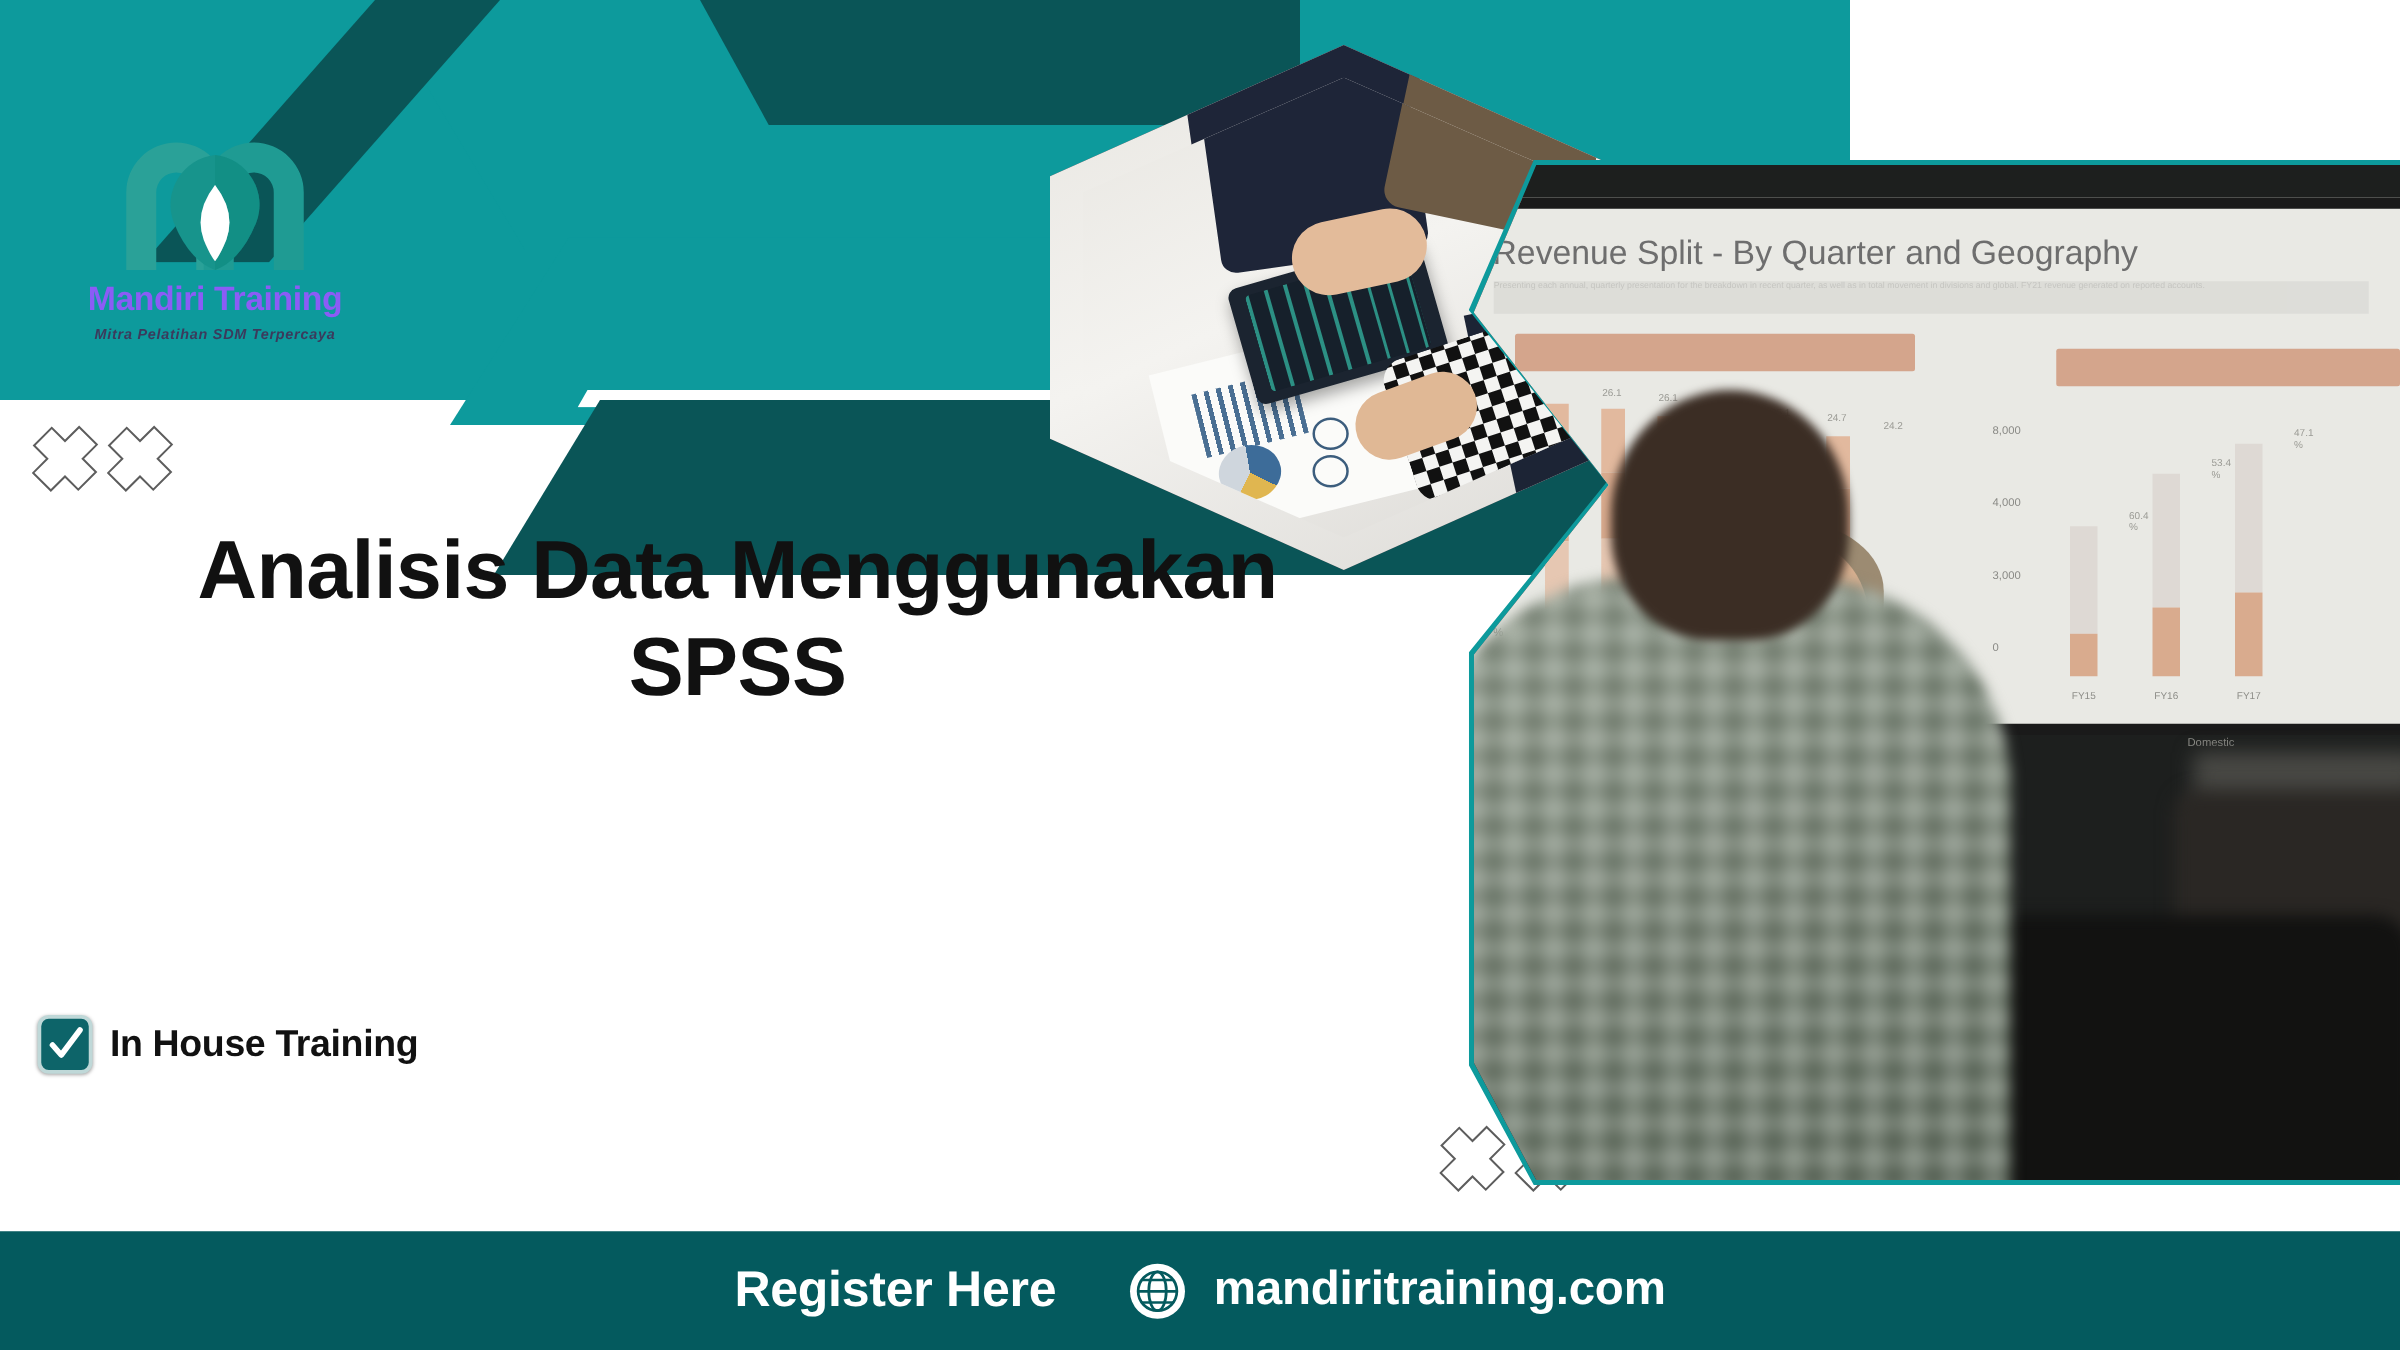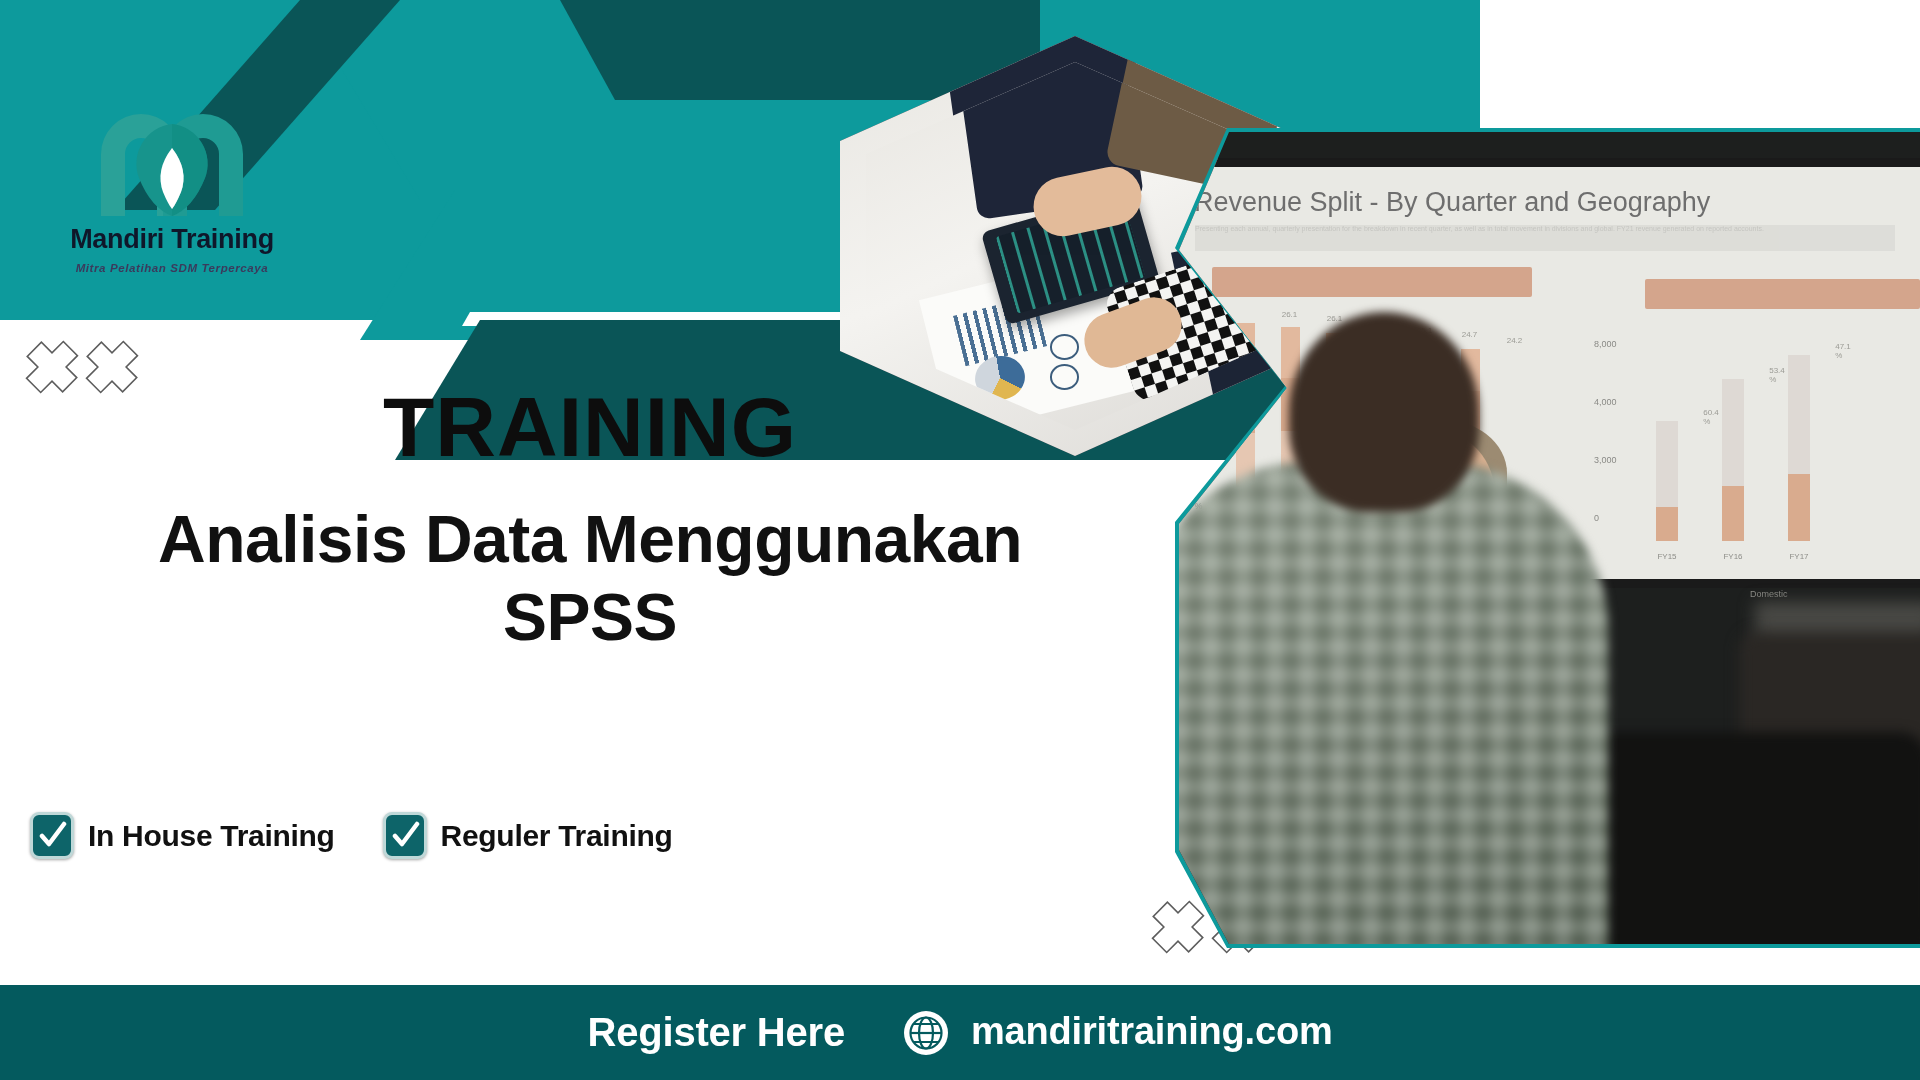--- a/index.html
+++ b/index.html
@@ -55,21 +55,21 @@
   }
   .white-gap {
     position:absolute; left:0; top:312px; width:1920px; height:14px; background:#fff;
     clip-path: polygon(470px 0, 1920px 0, 1920px 14px, 462px 14px);
   }
 
   
   .logo-wrap { position:absolute; left:42px; top:108px; width:260px; text-align:center; }
   .logo-mark { width:150px; height:110px; margin:0 auto; display:block; }
   .logo-name {
-    font-size:27px; font-weight:bold; color:#0f172a;
+    font-size:27px; font-weight:bold; color:#8b5cf6;
     letter-spacing:-0.3px; margin-top:6px;
   }
   .logo-tag {
     font-size:11.5px; font-weight:bold; color:#3b3a5c;
     letter-spacing:0.6px; margin-top:7px;font-style:italic;
   }
   .xpair { position:absolute; display:flex; gap:4px; }
   .x-left  { left:24px; top:338px; }
   .x-right { left:1150px; top:898px; }
 
@@ -294,40 +294,31 @@
   <div class="xpair x-right">
     <svg width="56" height="58" viewBox="0 0 56 58">
       <path d="M18 3 L38 3 L38 19 L53 19 L53 39 L38 39 L38 55 L18 55 L18 39 L3 39 L3 19 L18 19 Z" fill="none" stroke="#5d5d5d" stroke-width="1.6" transform="rotate(45 28 29)"></path>
     </svg>
     <svg width="56" height="58" viewBox="0 0 56 58">
       <path d="M18 3 L38 3 L38 19 L53 19 L53 39 L38 39 L38 55 L18 55 L18 39 L3 39 L3 19 L18 19 Z" fill="none" stroke="#5d5d5d" stroke-width="1.6" transform="rotate(45 28 29)"></path>
     </svg>
   </div>
 
   <div class="headline">
-    <div class="h-training">TRAINING</div>
     <div class="h-subject">Analisis Data Menggunakan SPSS</div>
   </div>
 
   <div class="checkrow">
     <div class="chk-item">
       <div class="chk-box">
         <svg width="30" height="30" viewBox="0 0 30 30">
           <path d="M5 15 L12 23 L27 3" fill="none" stroke="#fff" stroke-width="4.5" stroke-linecap="round" stroke-linejoin="round"></path>
         </svg>
       </div>
       <span class="chk-label">In House Training</span>
-    </div>
-    <div class="chk-item">
-      <div class="chk-box">
-        <svg width="30" height="30" viewBox="0 0 30 30">
-          <path d="M5 15 L12 23 L27 3" fill="none" stroke="#fff" stroke-width="4.5" stroke-linecap="round" stroke-linejoin="round"></path>
-        </svg>
-      </div>
-      <span class="chk-label">Reguler Training</span>
     </div>
   </div>
 
   <div class="hex">
     <div class="hex-outer">
       <div class="hp-table"></div>
       <div class="hp-suit"></div>
       <div class="hp-suit2"></div>
       <div class="hp-dark-r"></div>
     </div>

